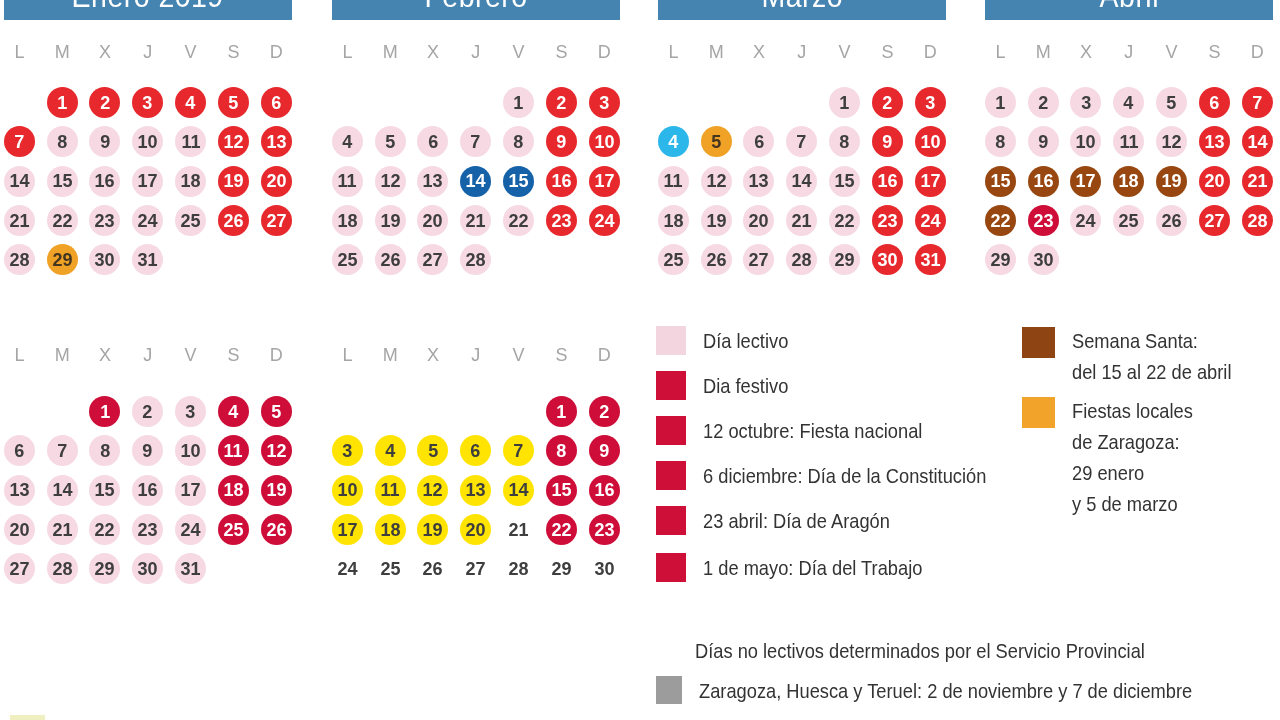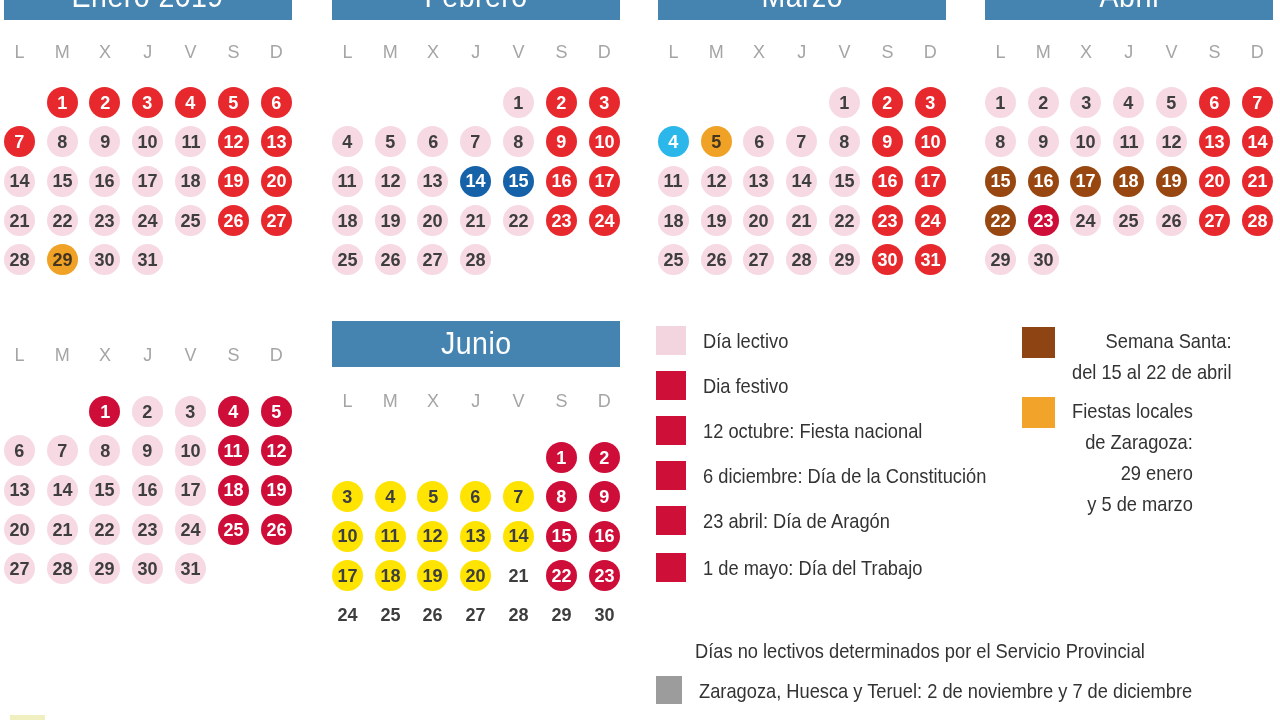--- a/index.html
+++ b/index.html
@@ -19,21 +19,21 @@
   .dow span{text-align:center;font-size:18px;}
   .grid{display:grid;grid-template-columns:repeat(7,42.8px);grid-auto-rows:39.3px;width:300px;margin:20px 0 0 -6px;}
   .cal.low .grid{margin-top:26px;}
   .cell{display:flex;align-items:center;justify-content:center;}
   .day{
     width:31px;height:31px;border-radius:50%;
     display:flex;align-items:center;justify-content:center;
     font-size:19px;font-weight:700;
   }
   .day i{font-style:normal;display:inline-block;transform:scaleX(.95);}
-  .lg-row{position:absolute;display:flex;align-items:center;gap:17px;text-align:right;}
+  .lg-row{position:absolute;display:flex;align-items:center;gap:17px;}
   .lg-row.top-align{align-items:flex-start;}
   .lg-sq{width:30px;height:29px;flex:none;}
   .lg-row.top-align .lg-sq{width:33px;height:31px;margin-top:2px;}
   .lg-text{
     font-size:21px;color:#333333;line-height:1.0;white-space:nowrap;
     display:inline-block;transform:scaleX(.87);transform-origin:0 50%;
   }
   .lg-text.multi{line-height:31px;white-space:nowrap;transform-origin:0 0;}
   .lg-heading{
     position:absolute;font-size:21px;color:#333333;white-space:nowrap;
@@ -882,23 +882,20 @@
           </span>
         </div>
         <div class="cell">
           <span class="day" style="background: rgb(246, 217, 226); color: rgb(62, 62, 62);">
             <i>31</i>
           </span>
         </div>
       </div>
     </div>
     <div class="cal low" style="left: 332px; top: 321px;">
-      <div class="cal-bar" style="background: rgb(69, 132, 176); color: rgb(255, 255, 255);">
-        <span class="cal-title">Junio</span>
-      </div>
       <div class="dow">
         <span style="color: rgb(165, 165, 165);">L</span>
         <span style="color: rgb(165, 165, 165);">M</span>
         <span style="color: rgb(165, 165, 165);">X</span>
         <span style="color: rgb(165, 165, 165);">J</span>
         <span style="color: rgb(165, 165, 165);">V</span>
         <span style="color: rgb(165, 165, 165);">S</span>
         <span style="color: rgb(165, 165, 165);">D</span>
       </div>
       <div class="grid">

